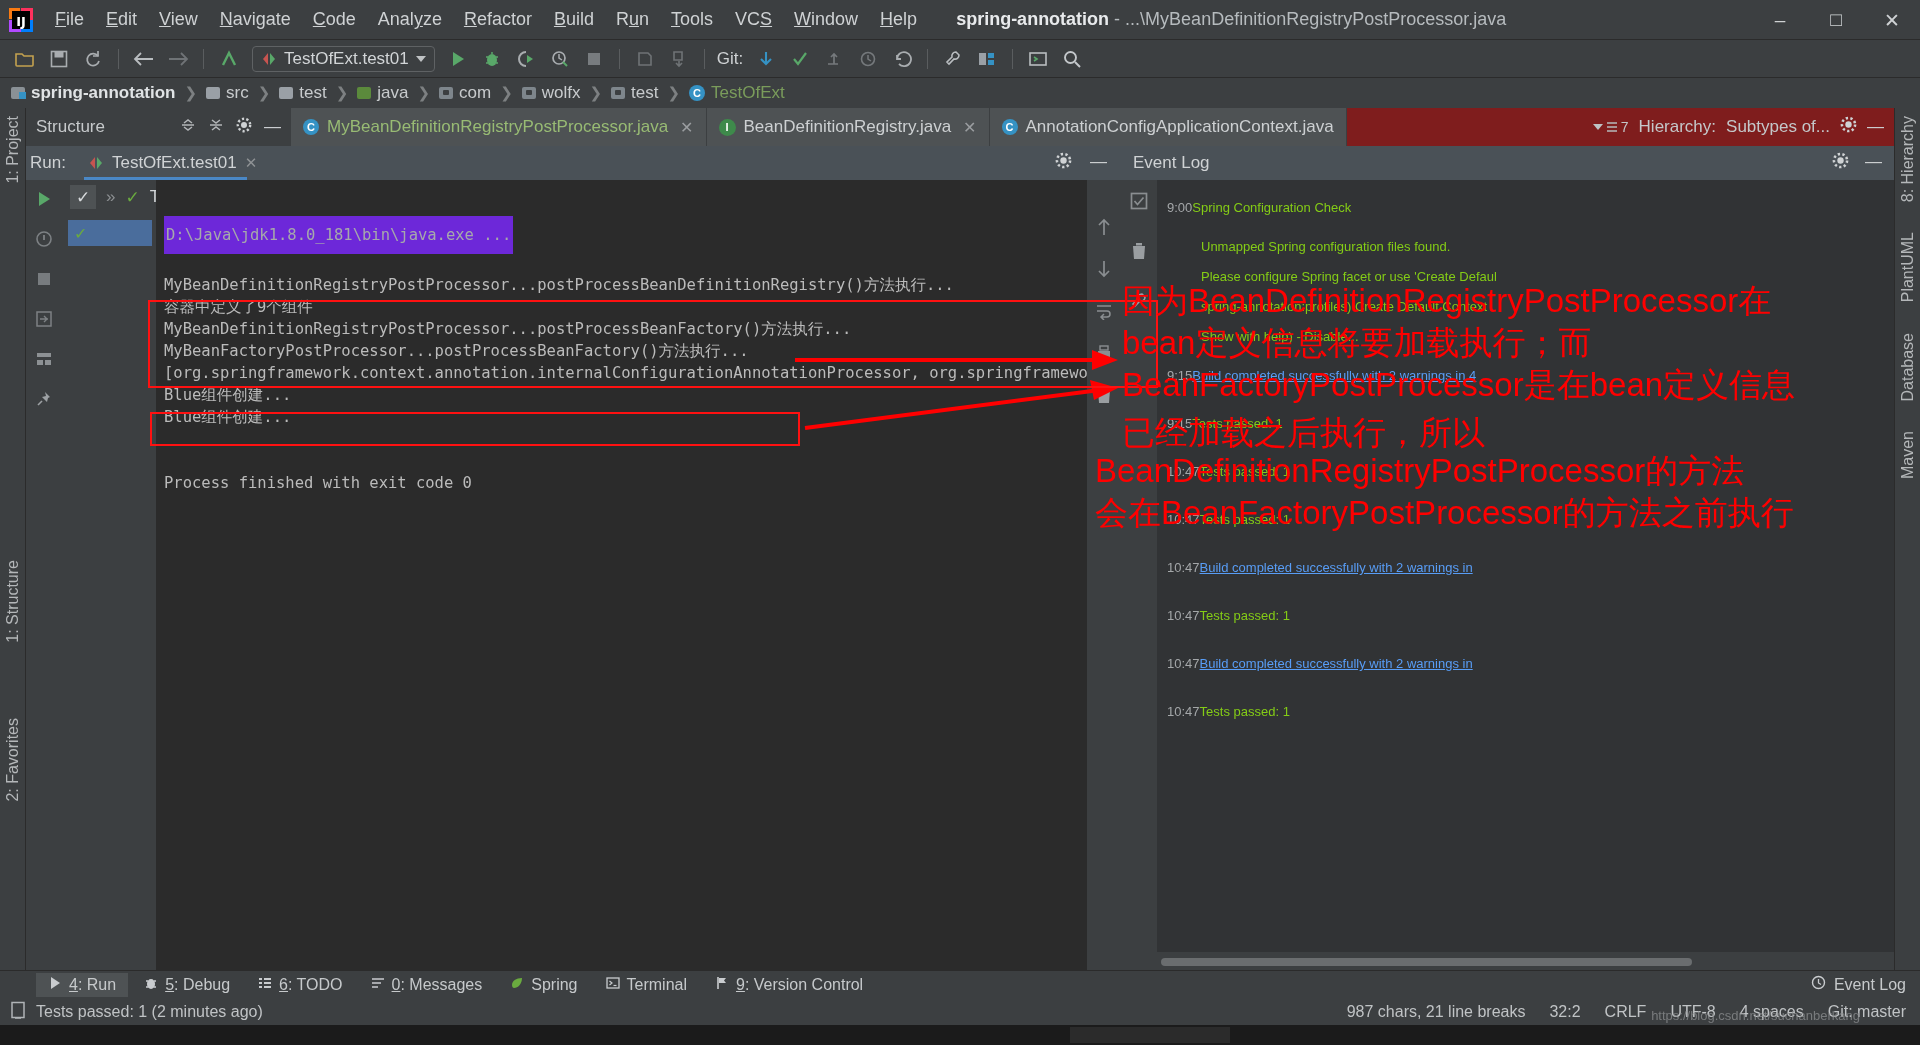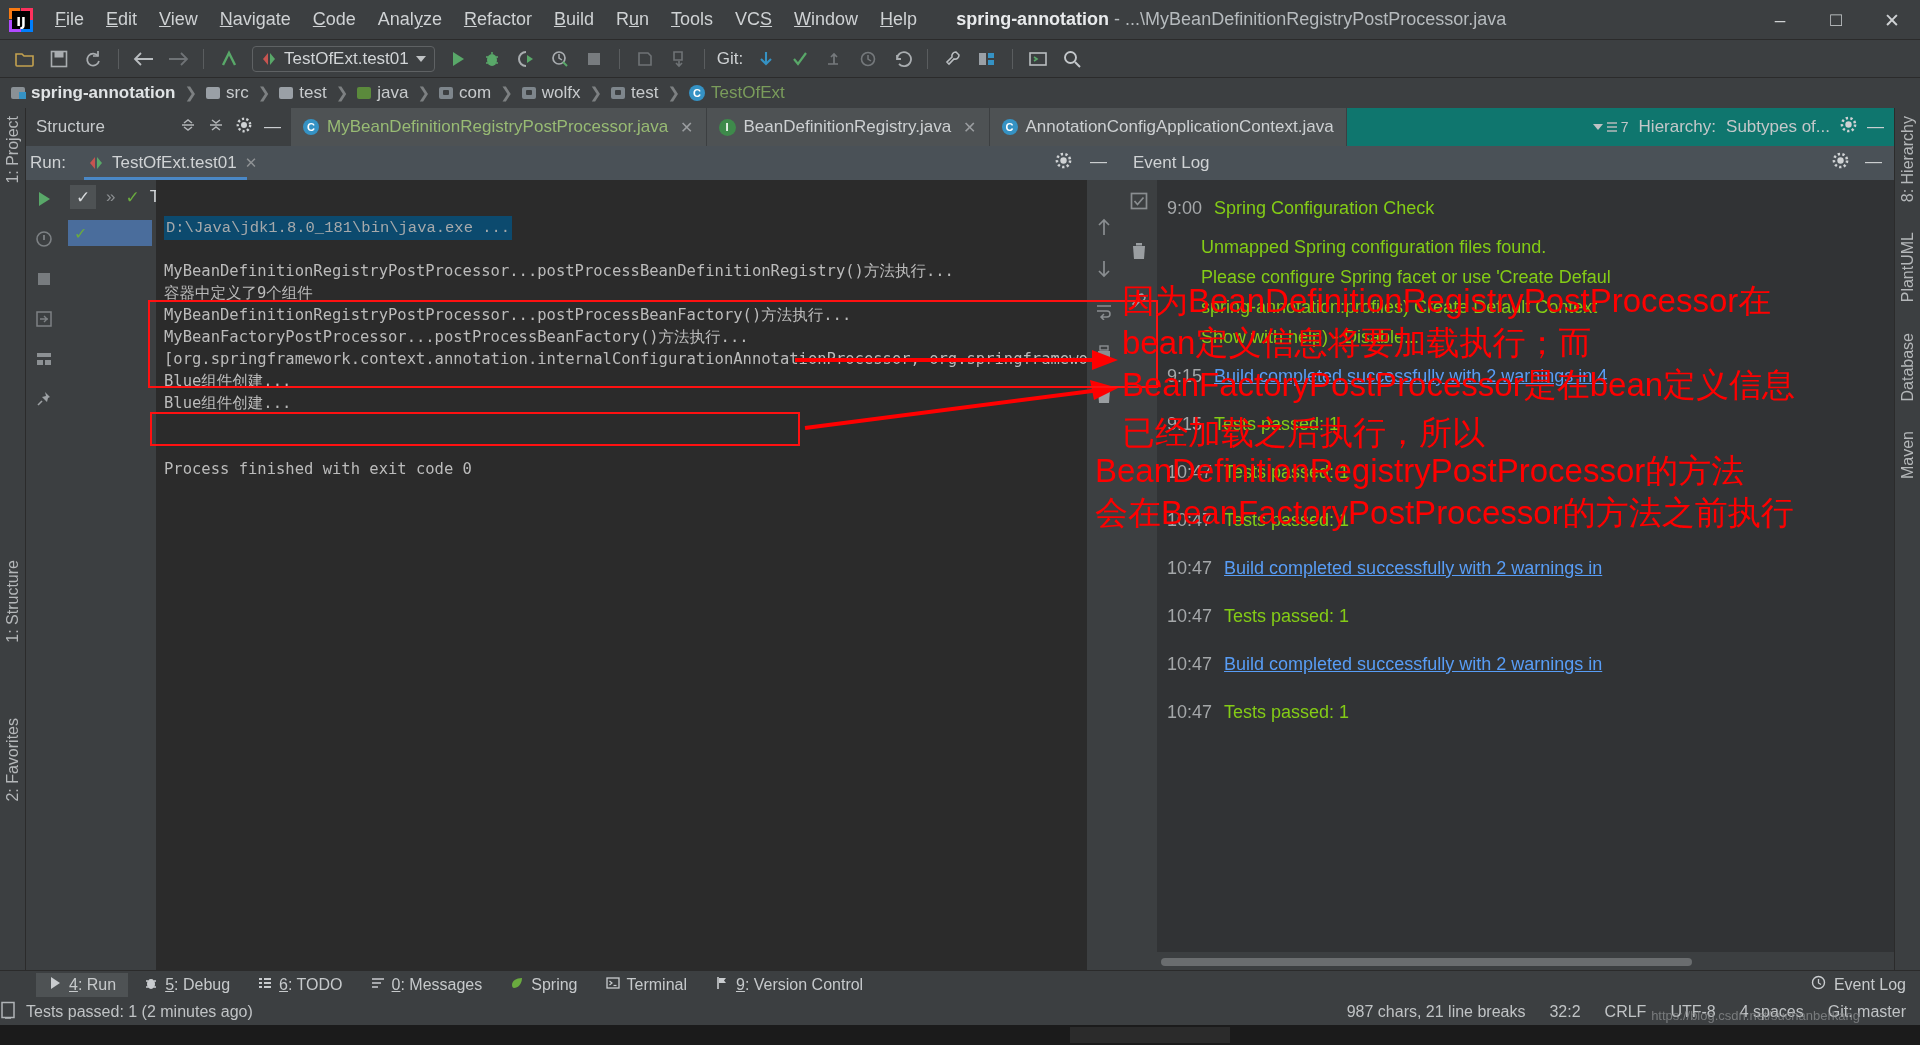--- a/index.html
+++ b/index.html
@@ -49,21 +49,21 @@
   .fold.dark { background:#7e868c; }
   .fold.dark::after { content:''; position:absolute; left:4px; top:3px; width:6px;height:5px; background:#3c3f41; border-radius:1px;}
   .classico { width:16px;height:16px;border-radius:50%;background:#3592c4;color:#fff;font-size:11px;display:flex;align-items:center;justify-content:center;font-weight:bold;}
 
   
   #leftstrip { position:absolute; left:0; top:108px; width:26px; bottom:75px; background:#3c3f41; border-right:1px solid #2b2b2b;}
   .vtool { writing-mode: vertical-rl; transform: rotate(180deg); font-size:16px; color:#b4b7b9; padding:8px 4px; white-space:nowrap; }
   #rightstrip { position:absolute; right:0; top:108px; width:26px; bottom:75px; background:#3c3f41; border-left:1px solid #2b2b2b;}
 
   
-  #tabsrow { position:absolute; left:26px; right:26px; top:108px; height:38px; background:#0f766e; display:flex; align-items:stretch; }
+  #tabsrow { position:absolute; left:26px; right:26px; top:108px; height:38px; background:#7f1d1d; display:flex; align-items:stretch; }
   #structure-head { width:265px; background:#3c3f41; display:flex; align-items:center; position:relative; }
   .tab {
     display:flex; align-items:center; gap:8px; padding:0 12px; font-size:17px;
     background:#4e5254; color:#cdd0d2; border-right:1px solid #3c3f41; white-space:nowrap;
   }
   .tab.active { background:#4e5254; color:#98bb74; }
   .tab .x { color:#9a9da0; font-size:16px; margin-left:4px;}
   #tabs-right { display:flex; align-items:center; gap:10px; padding:0 10px; font-size:17px; color:#c4c7c9; margin-left:auto;}
 
   
@@ -76,33 +76,33 @@
   #runbody { position:absolute; left:26px; top:180px; width:1095px; bottom:75px; background:#3c3f41; }
   #rungutter { position:absolute; left:0; top:0; width:36px; bottom:0; background:#3c3f41; display:flex; flex-direction:column; align-items:center; padding-top:6px; gap:14px;}
   .gi { width:26px;height:26px; display:flex;align-items:center;justify-content:center; }
   #testtree { position:absolute; left:36px; top:0; width:94px; bottom:0; background:#3c3f41; }
   #console { position:absolute; left:130px; top:0; right:0; bottom:0; background:#2b2b2b; overflow:hidden; }
   #teststatus { position:absolute; left:36px; top:0; right:0; height:34px; background:#3c3f41; display:flex; align-items:center; gap:10px; padding-left:8px; font-size:17px;}
   .green-check { color:#6aab3f; font-size:17px; }
   .dimtxt { color:#8d9093; }
 
   .consoleline { font-family:"DejaVu Sans Mono", monospace; font-size:15.5px; color:#bbbbbb; white-space:pre; line-height:22px; }
-  #cmdline { background:#0c4a6e; color:#a6a9ab; display:inline-block; padding:1px 2px;font-family:Liberation Mono, monospace;}
+  #cmdline { background:#6d28d9; color:#a6a9ab; display:inline-block; padding:8px 2px;}
 
   
   #consoletools { position:absolute; right:0; top:0; width:34px; bottom:0; background:#3c3f41; display:flex;flex-direction:column; align-items:center; padding-top:34px; gap:16px;}
 
   
   #eventhead { position:absolute; left:1121px; right:26px; top:146px; height:34px; background:#4a5157; display:flex; align-items:center; padding-left:12px;}
   #eventhead .t { font-size:17px; color:#cfd2d4; }
   #eventhead .acts { margin-left:auto; display:flex; gap:16px; padding-right:12px;}
   #eventbody { position:absolute; left:1121px; right:26px; top:180px; bottom:75px; background:#3c3f41; }
   #eventgutter { position:absolute; left:0; top:0; width:36px; bottom:0; background:#3c3f41; display:flex;flex-direction:column;align-items:center;padding-top:8px;gap:24px;}
   #eventlist { position:absolute; left:36px; top:0; right:0; bottom:18px; background:#313335; padding:4px 10px; overflow:hidden;}
-  .ev { display:flex; gap:12px; font-size:18px; line-height:26px; padding:11px 0; white-space:nowrap; }
+  .ev { display:flex; font-size:13px; line-height:26px; padding:11px 0; white-space:nowrap; }
   .ev .time { color:#a4a7a9; }
   .ev .msg { color:#84cc16; }
   .ev .link { color:#589df6; text-decoration:underline; }
   .ev.sub { padding:2px 0 2px 34px; display:block; }
   #evscroll { position:absolute; left:36px; right:0; bottom:0; height:16px; background:#3c3f41;}
   #evscroll .thumb { height:8px; margin-top:4px; background:#6a6d6f; width:72%; margin-left:4px; border-radius:4px;}
 
   
   #redlayer { position:absolute; left:0; top:0; width:1920px; height:1045px; pointer-events:none; }
   .redtext {
@@ -112,21 +112,21 @@
   .redbox { position:absolute; border:2px solid #ff1111; }
 
   
   #bottombar { position:absolute; left:0; right:0; bottom:47px; height:28px; background:#3c3f41; display:flex; align-items:center; padding-left:36px; gap:4px; border-top:1px solid #2b2b2b;}
   .bbtn { display:flex; align-items:center; gap:7px; padding:3px 12px; font-size:16px; color:#c6c9cb; white-space:nowrap;}
   .bbtn.active { background:#4e5254; }
   .bbtn u { text-decoration:underline; }
   #bottombar-right { margin-left:auto; display:flex; align-items:center; gap:8px; padding-right:14px;}
 
   
-  #statusbar { position:absolute; left:0; right:0; bottom:20px; height:27px; background:#3c3f41; display:flex; align-items:center; gap:10px; font-size:16px; color:#c0c3c5;}
+  #statusbar { position:absolute; left:0; right:0; bottom:20px; height:27px; background:#3c3f41; display:flex; align-items:center; padding-left:10px; gap:10px; font-size:16px; color:#c0c3c5;}
   #statusbar .right { margin-left:auto; display:flex; gap:24px; padding-right:14px;}
   #taskbar { position:absolute; left:0; right:0; bottom:0; height:20px; background:#1b1b1b; }
   #taskbar .win { position:absolute; left:1070px; top:2px; width:160px; height:16px; background:#2b2b2b;}
   #watermark { position:absolute; right:60px; bottom:22px; font-size:13px; color:#8d8f91; opacity:.75;}
 
   .icon-svg { display:block; }
 </style>
 </head>
 <body>
 

